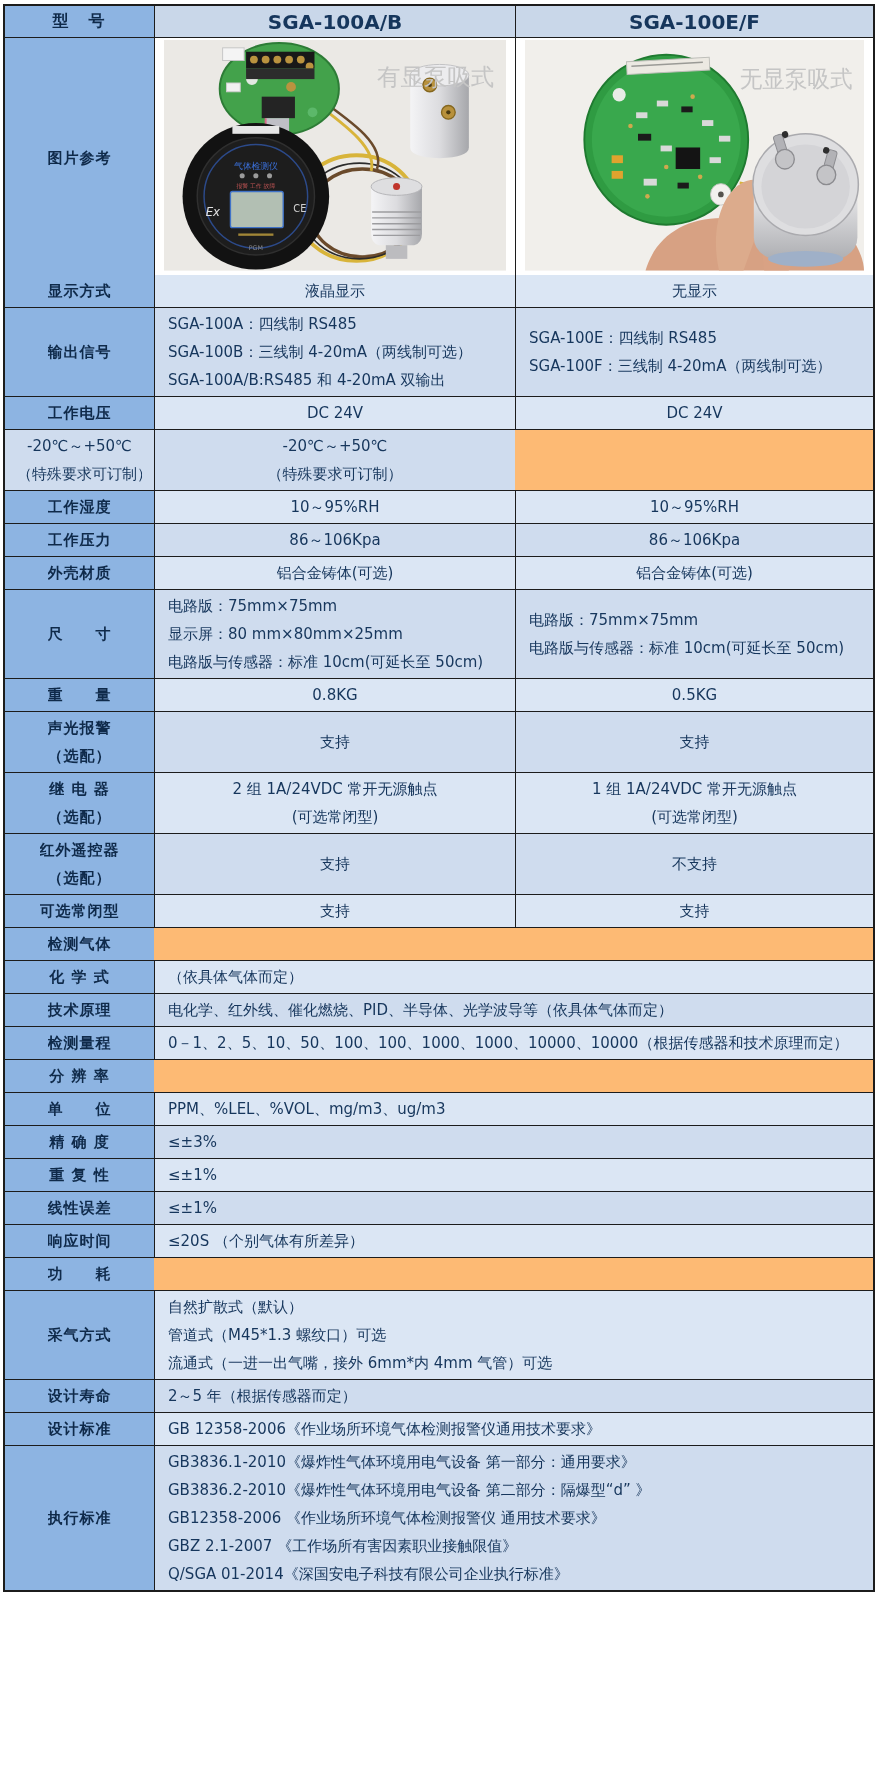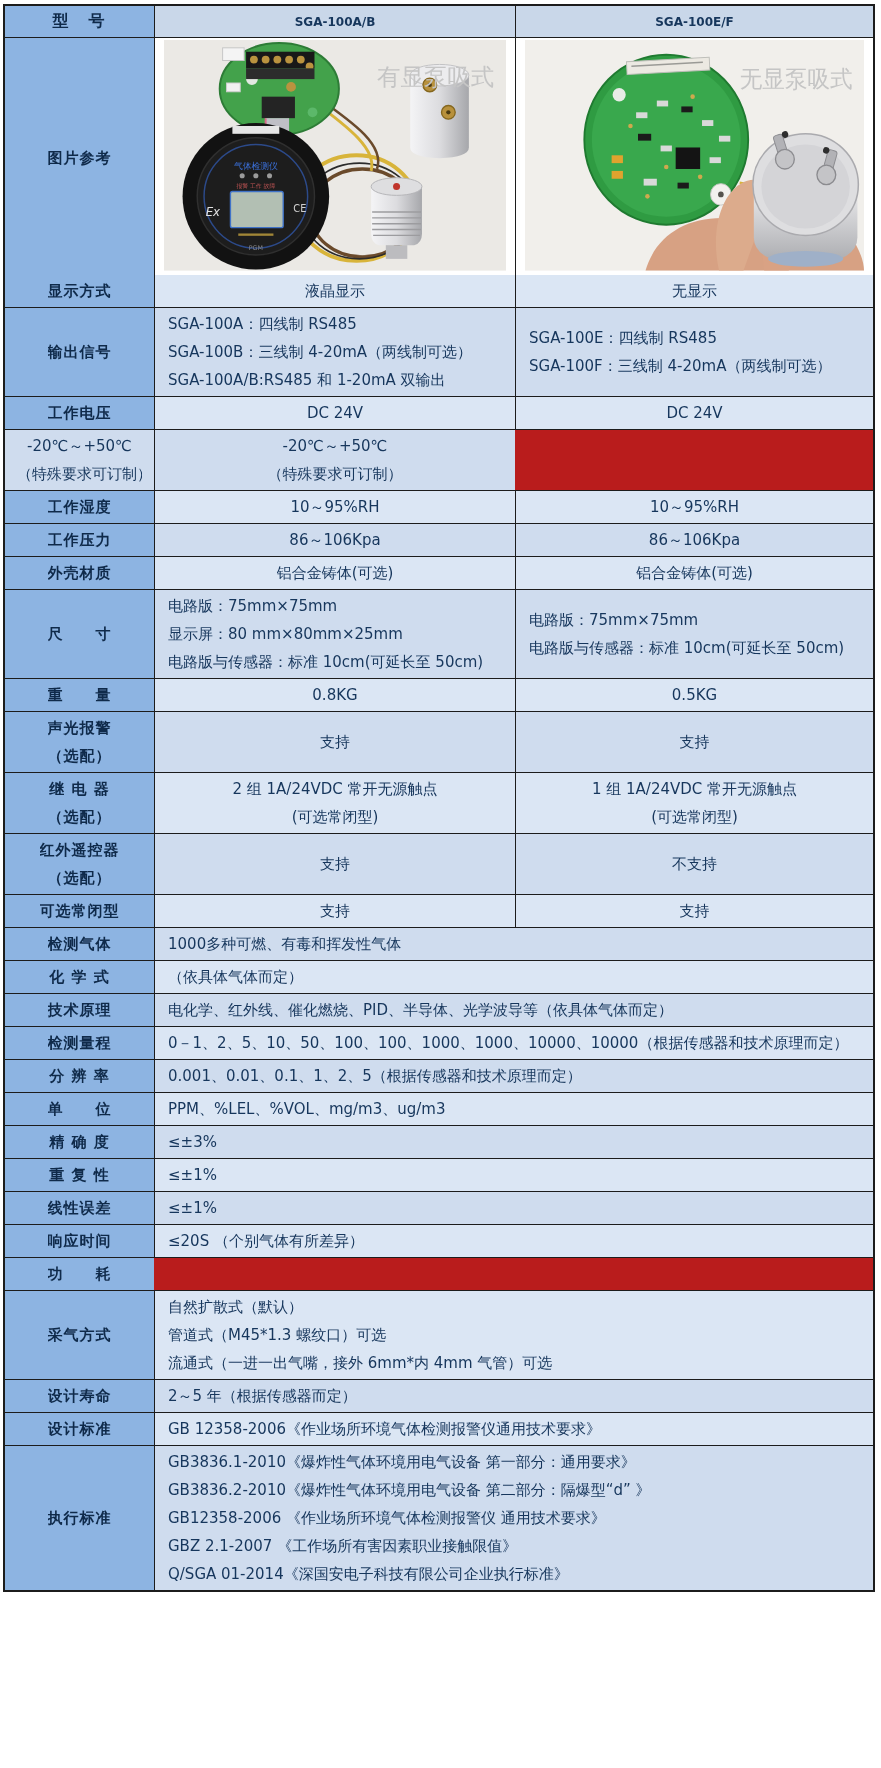--- a/index.html
+++ b/index.html
@@ -9,35 +9,35 @@
   *{box-sizing:border-box;margin:0;padding:0;}
   html,body{background:#ffffff;}
   body{
     width:881px;height:1768px;overflow:hidden;
     font-family:"DejaVu Sans","Liberation Sans",sans-serif;
     color:var(--text);font-size:15px;
   }
   .spec-table{
     margin:4px 6px 8px 3px;
     border:2px solid var(--border);
-    background:#b91c1c;
+    background:#fdba74;
   }
   .row{display:grid;border-top:1.6px solid var(--border);}
   .row:first-child{border-top:none;}
   .cols-3{grid-template-columns:149px 361px 1fr;}
   .cols-2{grid-template-columns:149px 1fr;}
   .cell{display:flex;flex-direction:column;justify-content:center;min-width:0;}
   .cell + .cell{border-left:1.6px solid var(--border);}
   .label-cell{
     background:var(--label-bg);align-items:center;text-align:center;
     font-weight:bold;color:var(--label-text);padding:2px 2px;letter-spacing:1px;
   }
   .header-row{height:31px;}
   .header-row .cell{background:var(--header-bg);align-items:center;justify-content:center;
-    font-weight:bold;font-size:12px;}
+    font-weight:bold;font-size:20px;}
   .header-row .label-cell{background:var(--label-bg);font-size:16px;letter-spacing:2px;}
   .photo-row{height:238px;}
   .photo-cell{background:var(--photo-bg);padding:2px 9px 9px 9px;}
   .photo-frame{width:100%;height:100%;}
   .photo-frame svg{width:100%;height:100%;display:block;}
   .value-cell{background:var(--value-bg);padding:2px 12px;}
   .value-cell.shade-b{background:var(--value-bg-alt);}
   .value-cell.align-center{align-items:center;text-align:center;}
   .value-cell.align-left{align-items:flex-start;padding-left:13px;padding-right:6px;}
   .line{line-height:28px;white-space:nowrap;max-width:100%;overflow:hidden;}
@@ -225,21 +225,21 @@
         <div class="cell value-cell align-center">
           <div class="line">无显示</div>
         </div>
       </div><div class="row cols-3">
         <div class="cell label-cell">
           <div class="line">输出信号</div>
         </div>
         <div class="cell value-cell align-left shade-b">
           <div class="line">SGA-100A：四线制 RS485</div>
           <div class="line">SGA-100B：三线制 4-20mA（两线制可选）</div>
-          <div class="line">SGA-100A/B:RS485 和 1-20mA 双输出</div>
+          <div class="line">SGA-100A/B:RS485 和 4-20mA 双输出</div>
         </div>
         <div class="cell value-cell align-left shade-b">
           <div class="line">SGA-100E：四线制 RS485</div>
           <div class="line">SGA-100F：三线制 4-20mA（两线制可选）</div>
         </div>
       </div><div class="row cols-3">
         <div class="cell label-cell">
           <div class="line">工作电压</div>
         </div>
         <div class="cell value-cell align-center">
@@ -352,23 +352,20 @@
         <div class="cell value-cell align-center">
           <div class="line">支持</div>
         </div>
         <div class="cell value-cell align-center">
           <div class="line">支持</div>
         </div>
       </div><div class="row cols-2">
         <div class="cell label-cell">
           <div class="line">检测气体</div>
         </div>
-        <div class="cell value-cell align-left shade-b">
-          <div class="line">1000多种可燃、有毒和挥发性气体</div>
-        </div>
       </div><div class="row cols-2">
         <div class="cell label-cell">
           <div class="line">化 学 式</div>
         </div>
         <div class="cell value-cell align-left">
           <div class="line">（依具体气体而定）</div>
         </div>
       </div><div class="row cols-2">
         <div class="cell label-cell">
           <div class="line">技术原理</div>
@@ -379,23 +376,20 @@
       </div><div class="row cols-2">
         <div class="cell label-cell">
           <div class="line">检测量程</div>
         </div>
         <div class="cell value-cell align-left">
           <div class="line">0－1、2、5、10、50、100、100、1000、1000、10000、10000（根据传感器和技术原理而定）</div>
         </div>
       </div><div class="row cols-2">
         <div class="cell label-cell">
           <div class="line">分 辨 率</div>
-        </div>
-        <div class="cell value-cell align-left shade-b">
-          <div class="line">0.001、0.01、0.1、1、2、5（根据传感器和技术原理而定）</div>
         </div>
       </div><div class="row cols-2">
         <div class="cell label-cell">
           <div class="line">单　　位</div>
         </div>
         <div class="cell value-cell align-left">
           <div class="line">PPM、%LEL、%VOL、mg/m3、ug/m3</div>
         </div>
       </div><div class="row cols-2">
         <div class="cell label-cell">

